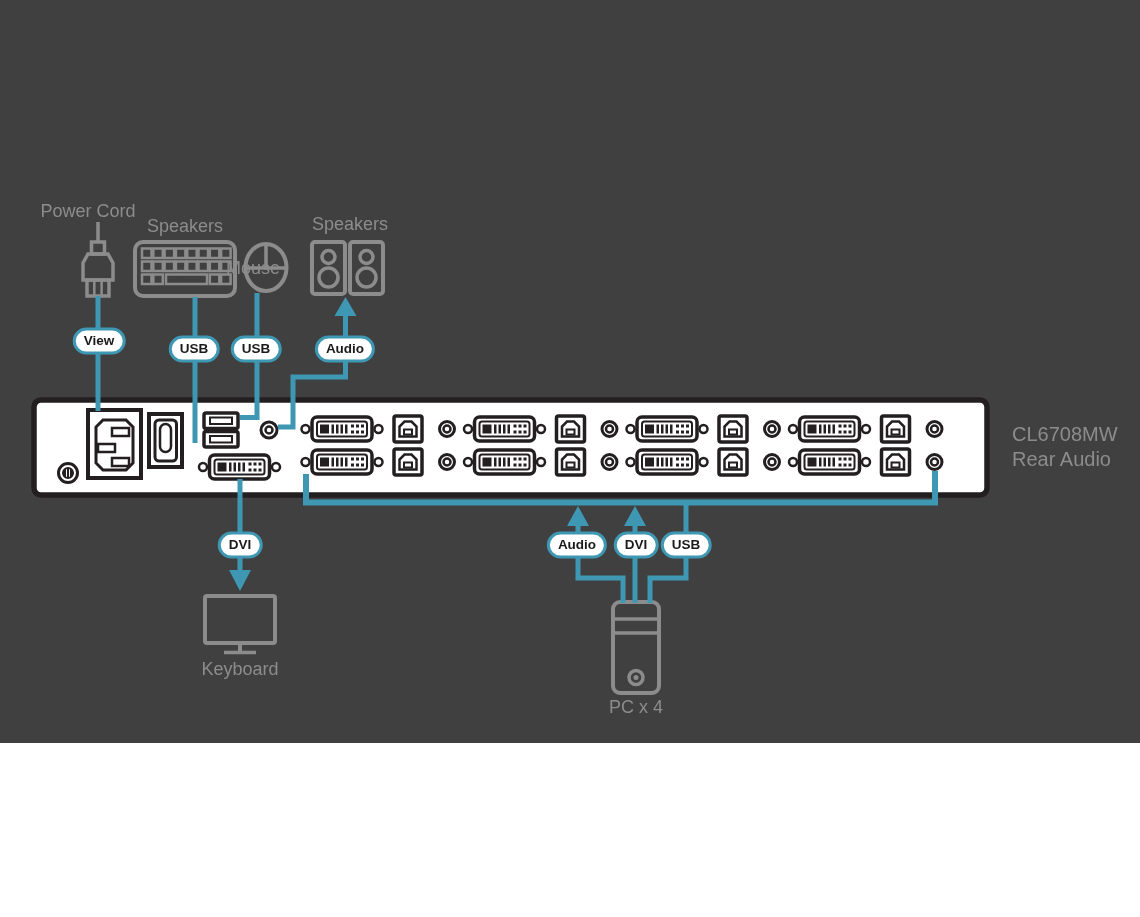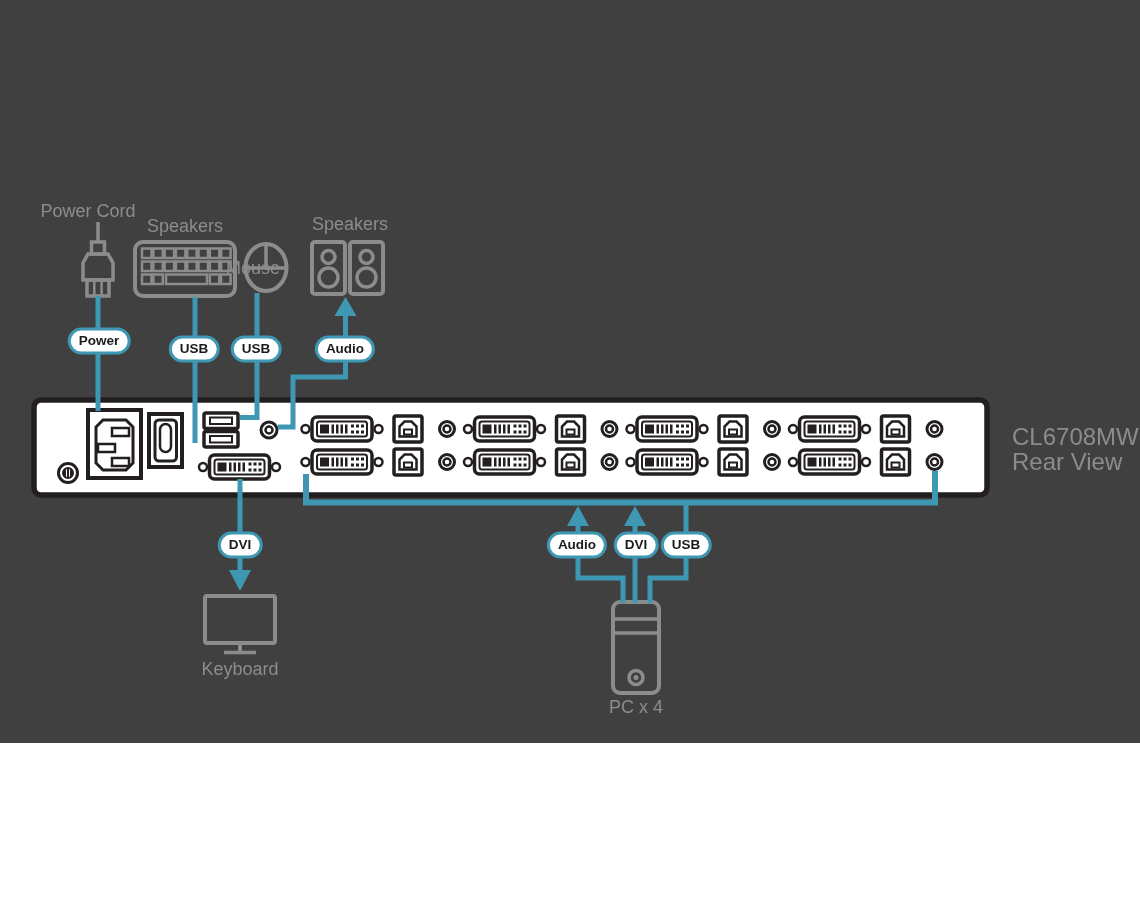--- a/index.html
+++ b/index.html
@@ -24,21 +24,21 @@
   .k25{stroke:var(--panel);stroke-width:2.5;fill:none;}
   .k20{stroke:var(--panel);stroke-width:2;fill:none;}
   .kf {fill:var(--panel);stroke:none;}
   .cable{stroke:var(--cable);stroke-width:5;fill:none;}
   .cable6{stroke:var(--cable);stroke-width:6;fill:none;}
   .ah{fill:var(--cable);stroke:none;}
 
   
   .plabel{position:absolute;transform:translateX(-50%);color:var(--gray);
           font-size:18px;white-space:nowrap;}
-  .model-text{position:absolute;color:var(--gray);font-size:24px;white-space:nowrap;}
+  .model-text{position:absolute;color:var(--gray);font-size:20px;white-space:nowrap;}
   .pill{position:absolute;transform:translate(-50%,-50%);background:#fff;
         border:3.5px solid var(--cable);border-radius:999px;
         font-size:13.5px;font-weight:bold;color:#1a1a1a;
         padding:2px 8px;line-height:1.25;white-space:nowrap;}
 </style>
 </head>
 <body>
 
 <div class="stage">
 
@@ -225,23 +225,23 @@
   </svg>
 
   <div class="plabel" style="left:88px;top:201px;">Power Cord</div>
   <div class="plabel" style="left:185px;top:216px;">Speakers</div>
   <div class="plabel" style="left:253px;top:216px;margin-top:42px;">Mouse</div>
   <div class="plabel" style="left:350px;top:214px;text-align:center;">Speakers</div>
   <div class="plabel" style="left:240px;top:659px;">Keyboard</div>
   <div class="plabel" style="left:636px;top:697px;">PC x 4</div>
 
   <div class="model-text" style="left:1012px;top:423px;">CL6708MW</div>
-  <div class="model-text" style="left:1012px;top:448px;">Rear View</div>
-
-  <div class="pill" style="left:99px;top:341px;">Power</div>
+  <div class="model-text" style="left:1012px;top:448px;">Rear Audio</div>
+
+  <div class="pill" style="left:99px;top:341px;">View</div>
   <div class="pill" style="left:194px;top:349px;">USB</div>
   <div class="pill" style="left:256px;top:349px;">USB</div>
   <div class="pill" style="left:345px;top:349px;">Audio</div>
   <div class="pill" style="left:240px;top:545px;">DVI</div>
   <div class="pill" style="left:577px;top:545px;">Audio</div>
   <div class="pill" style="left:636px;top:545px;">DVI</div>
   <div class="pill" style="left:686px;top:545px;">USB</div>
 
 </div>
 

